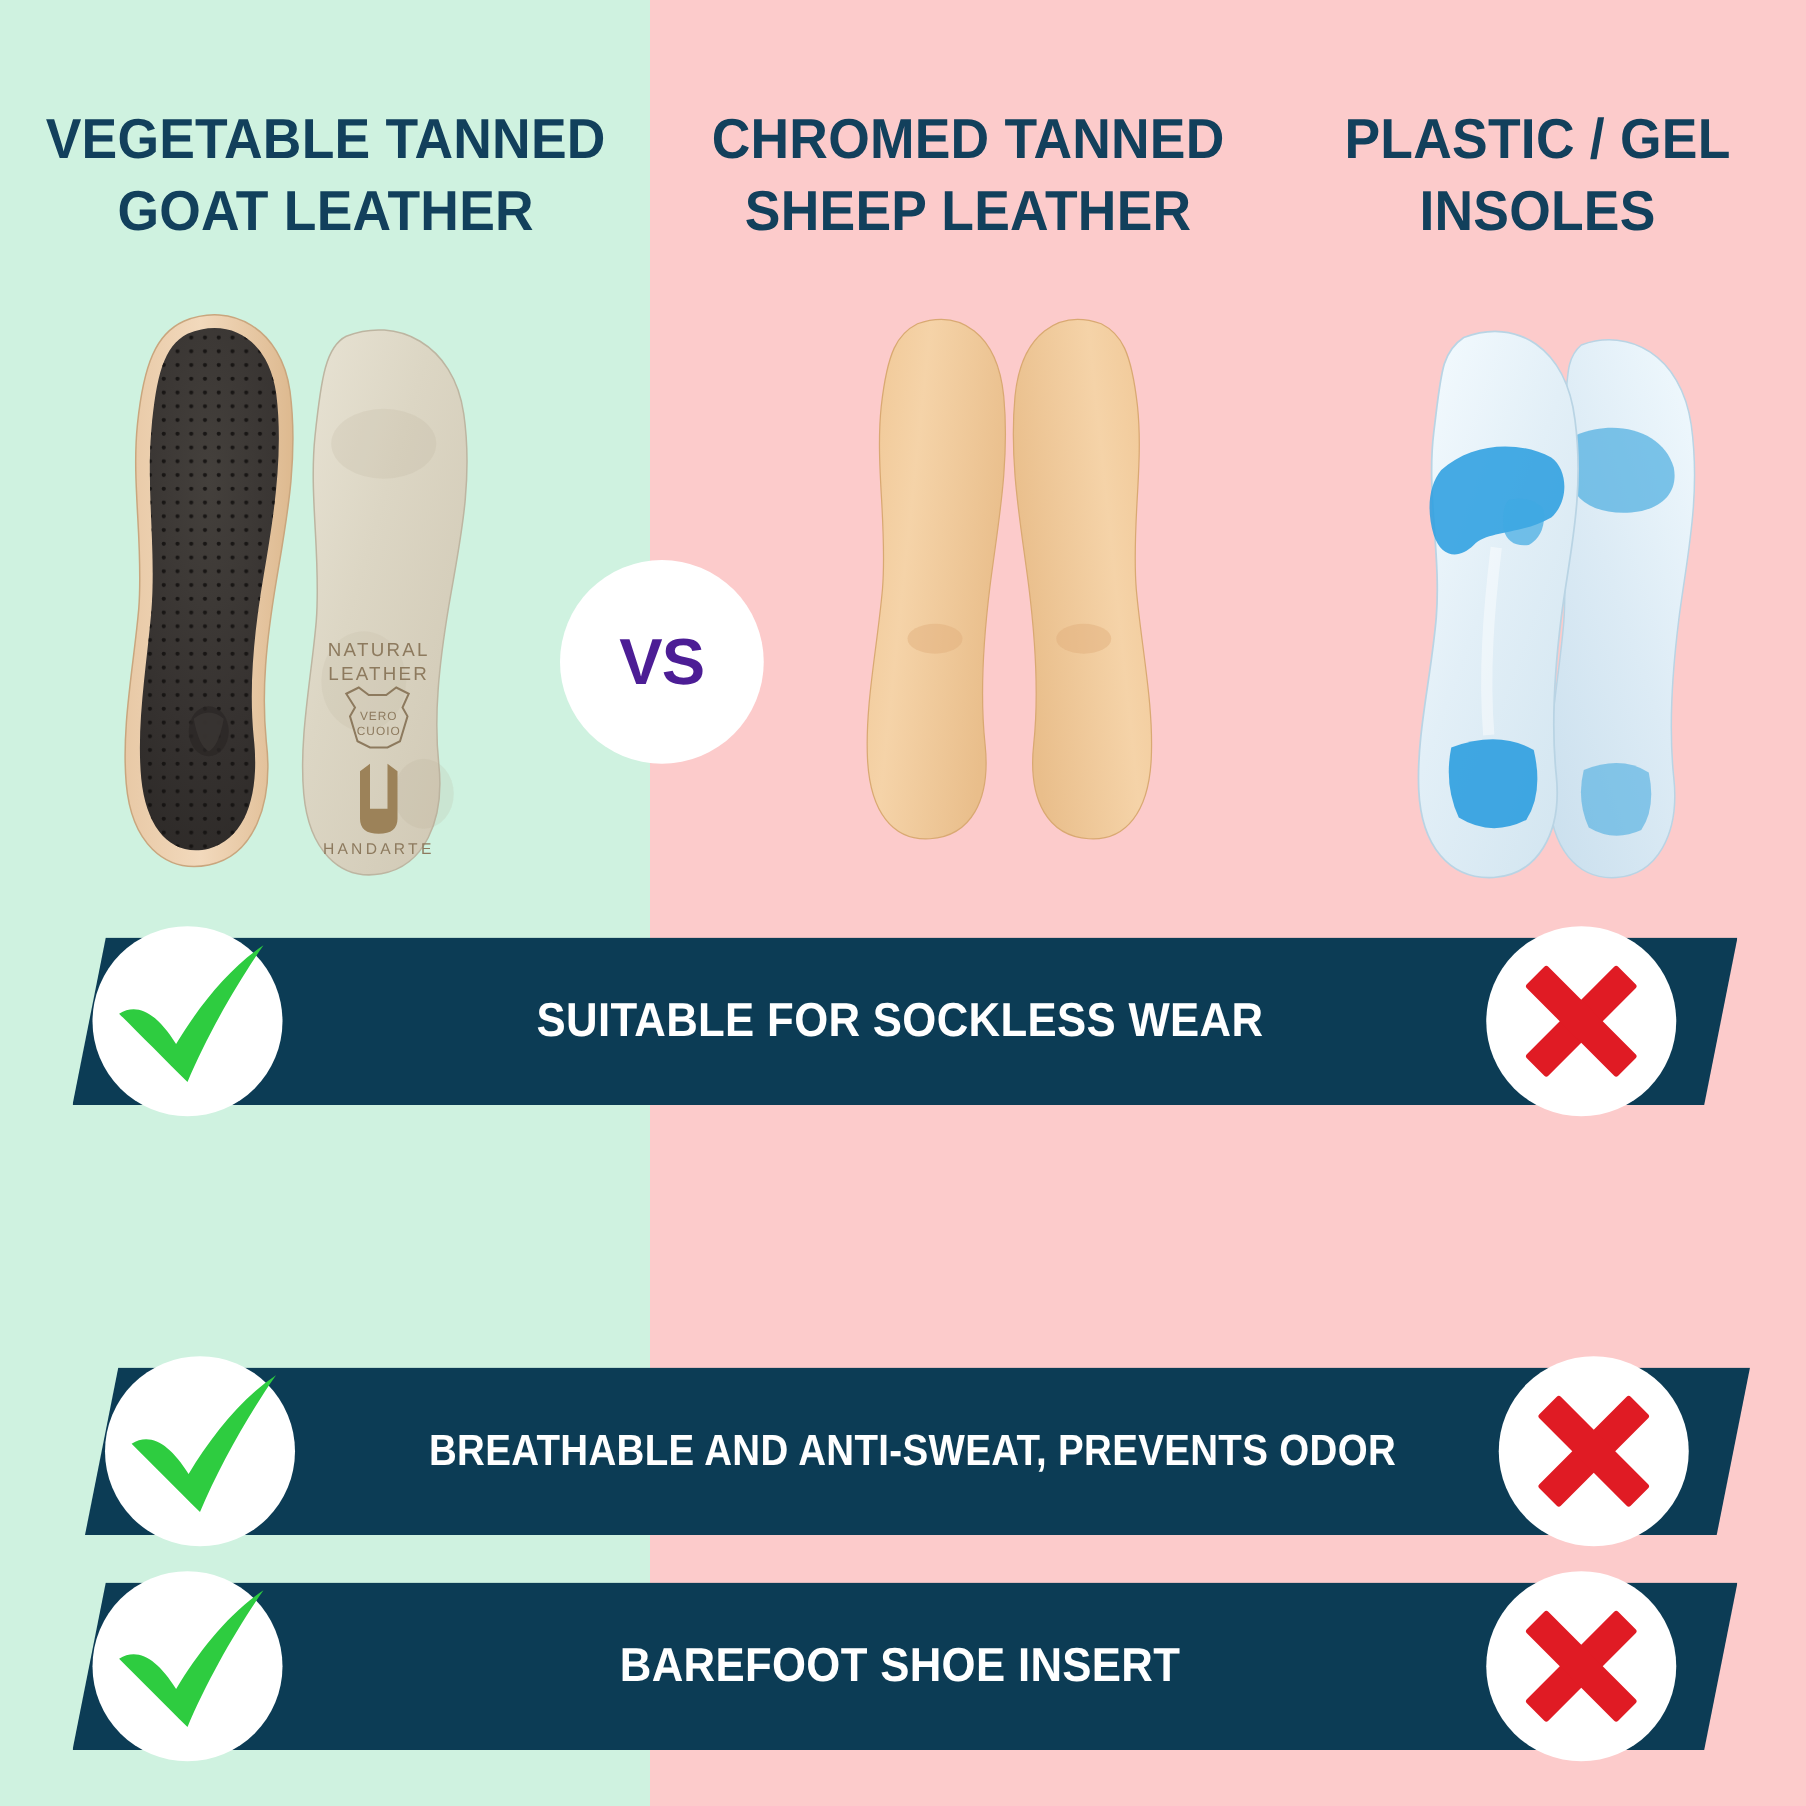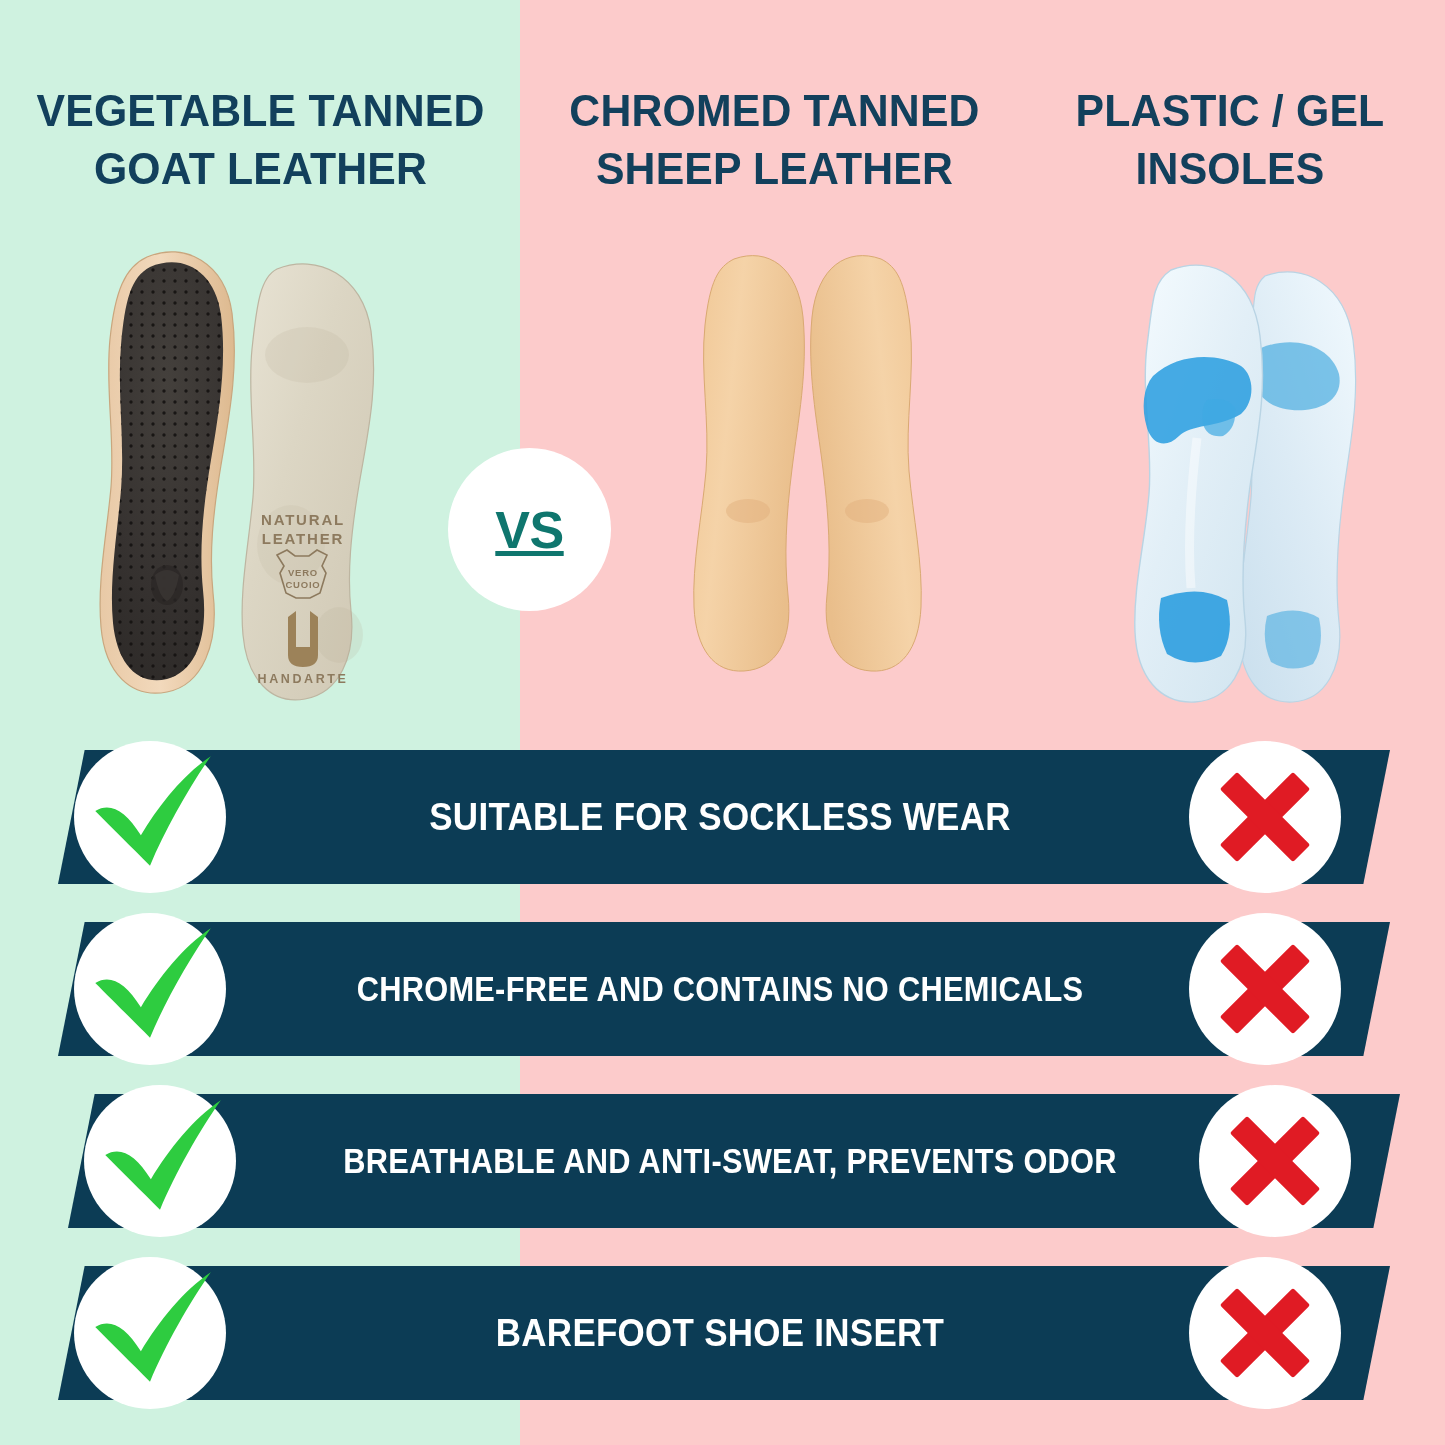--- a/index.html
+++ b/index.html
@@ -44,46 +44,44 @@
     font-family: "Liberation Sans", sans-serif;
     transform: scaleX(0.95);
   }
   #heading-0 { left: 8px;    top: 82px;  width: 505px; }
   #heading-1 { left: 527px;  top: 82px;  width: 495px; }
   #heading-2 { left: 1030px; top: 82px;  width: 400px; }
 
   
   .product {
     position: absolute;
-    font-weight: bold;
   }
   #product-0 { left: 95px;  top: 245px; width: 305px; height: 460px; }
   #product-1 { left: 690px; top: 245px; width: 235px; height: 430px; }
   #product-2 { left: 1095px;top: 248px; width: 290px; height: 460px; }
 
   .insole-svg { display: block; width: 100%; height: 100%; overflow: visible; }
 
   
   #vs-badge {
     position: absolute;
     left: 448px; top: 448px;
     width: 163px; height: 163px;
     border-radius: 50%;
     background: #ffffff;
     display: flex;
     align-items: center;
     justify-content: center;
   }
   #vs-badge .vs-text {
-    color: #0f766e;
+    color: #4c1d95;
     font-weight: 700;
     font-size: 52px;
     letter-spacing: -0.5px;
     font-family: "Liberation Sans", sans-serif;
-    text-decoration: underline;
   }
 
   
   .feature-row {
     position: absolute;
     left: 0;
     width: 1320px;
     height: 172px;
   }
   .banner {
@@ -293,70 +291,52 @@
     <div class="mark-circle right">
       <svg viewBox="0 0 100 100" xmlns="http://www.w3.org/2000/svg">
         <g transform="rotate(45 50 50)">
           <rect x="42" y="16" width="16" height="68" rx="1.5" fill="#E01B24"></rect>
           <rect x="16" y="42" width="68" height="16" rx="1.5" fill="#E01B24"></rect>
         </g>
       </svg>
     </div>
   </div>
 
-  <div class="feature-row" id="feature-row-1">
+
+  <div class="feature-row" id="feature-row-2">
     <div class="banner"></div>
-    <div class="banner-label tight">CHROME-FREE AND CONTAINS NO CHEMICALS</div>
+    <div class="banner-label tight">BREATHABLE AND ANTI-SWEAT, PREVENTS ODOR</div>
     <div class="mark-circle left">
       <svg viewBox="0 0 100 100" xmlns="http://www.w3.org/2000/svg">
         <path d="M14 46 C 24 40, 34 46, 44 62 C 56 42, 72 22, 90 10
                  C 76 30, 60 58, 50 82 C 38 70, 24 56, 14 46 Z" fill="#2ECC40"></path>
       </svg>
     </div>
     <div class="mark-circle right">
       <svg viewBox="0 0 100 100" xmlns="http://www.w3.org/2000/svg">
         <g transform="rotate(45 50 50)">
           <rect x="42" y="16" width="16" height="68" rx="1.5" fill="#E01B24"></rect>
           <rect x="16" y="42" width="68" height="16" rx="1.5" fill="#E01B24"></rect>
         </g>
       </svg>
     </div>
   </div>
 
-  <div class="feature-row" id="feature-row-2">
+  <div class="feature-row" id="feature-row-3">
     <div class="banner"></div>
-    <div class="banner-label tight">BREATHABLE AND ANTI-SWEAT, PREVENTS ODOR</div>
+    <div class="banner-label">BAREFOOT SHOE INSERT</div>
     <div class="mark-circle left">
       <svg viewBox="0 0 100 100" xmlns="http://www.w3.org/2000/svg">
         <path d="M14 46 C 24 40, 34 46, 44 62 C 56 42, 72 22, 90 10
                  C 76 30, 60 58, 50 82 C 38 70, 24 56, 14 46 Z" fill="#2ECC40"></path>
       </svg>
     </div>
     <div class="mark-circle right">
       <svg viewBox="0 0 100 100" xmlns="http://www.w3.org/2000/svg">
         <g transform="rotate(45 50 50)">
           <rect x="42" y="16" width="16" height="68" rx="1.5" fill="#E01B24"></rect>
           <rect x="16" y="42" width="68" height="16" rx="1.5" fill="#E01B24"></rect>
         </g>
       </svg>
     </div>
   </div>
 
-  <div class="feature-row" id="feature-row-3">
-    <div class="banner"></div>
-    <div class="banner-label">BAREFOOT SHOE INSERT</div>
-    <div class="mark-circle left">
-      <svg viewBox="0 0 100 100" xmlns="http://www.w3.org/2000/svg">
-        <path d="M14 46 C 24 40, 34 46, 44 62 C 56 42, 72 22, 90 10
-                 C 76 30, 60 58, 50 82 C 38 70, 24 56, 14 46 Z" fill="#2ECC40"></path>
-      </svg>
-    </div>
-    <div class="mark-circle right">
-      <svg viewBox="0 0 100 100" xmlns="http://www.w3.org/2000/svg">
-        <g transform="rotate(45 50 50)">
-          <rect x="42" y="16" width="16" height="68" rx="1.5" fill="#E01B24"></rect>
-          <rect x="16" y="42" width="68" height="16" rx="1.5" fill="#E01B24"></rect>
-        </g>
-      </svg>
-    </div>
-  </div>
-
 </div>
 
 </body></html>

